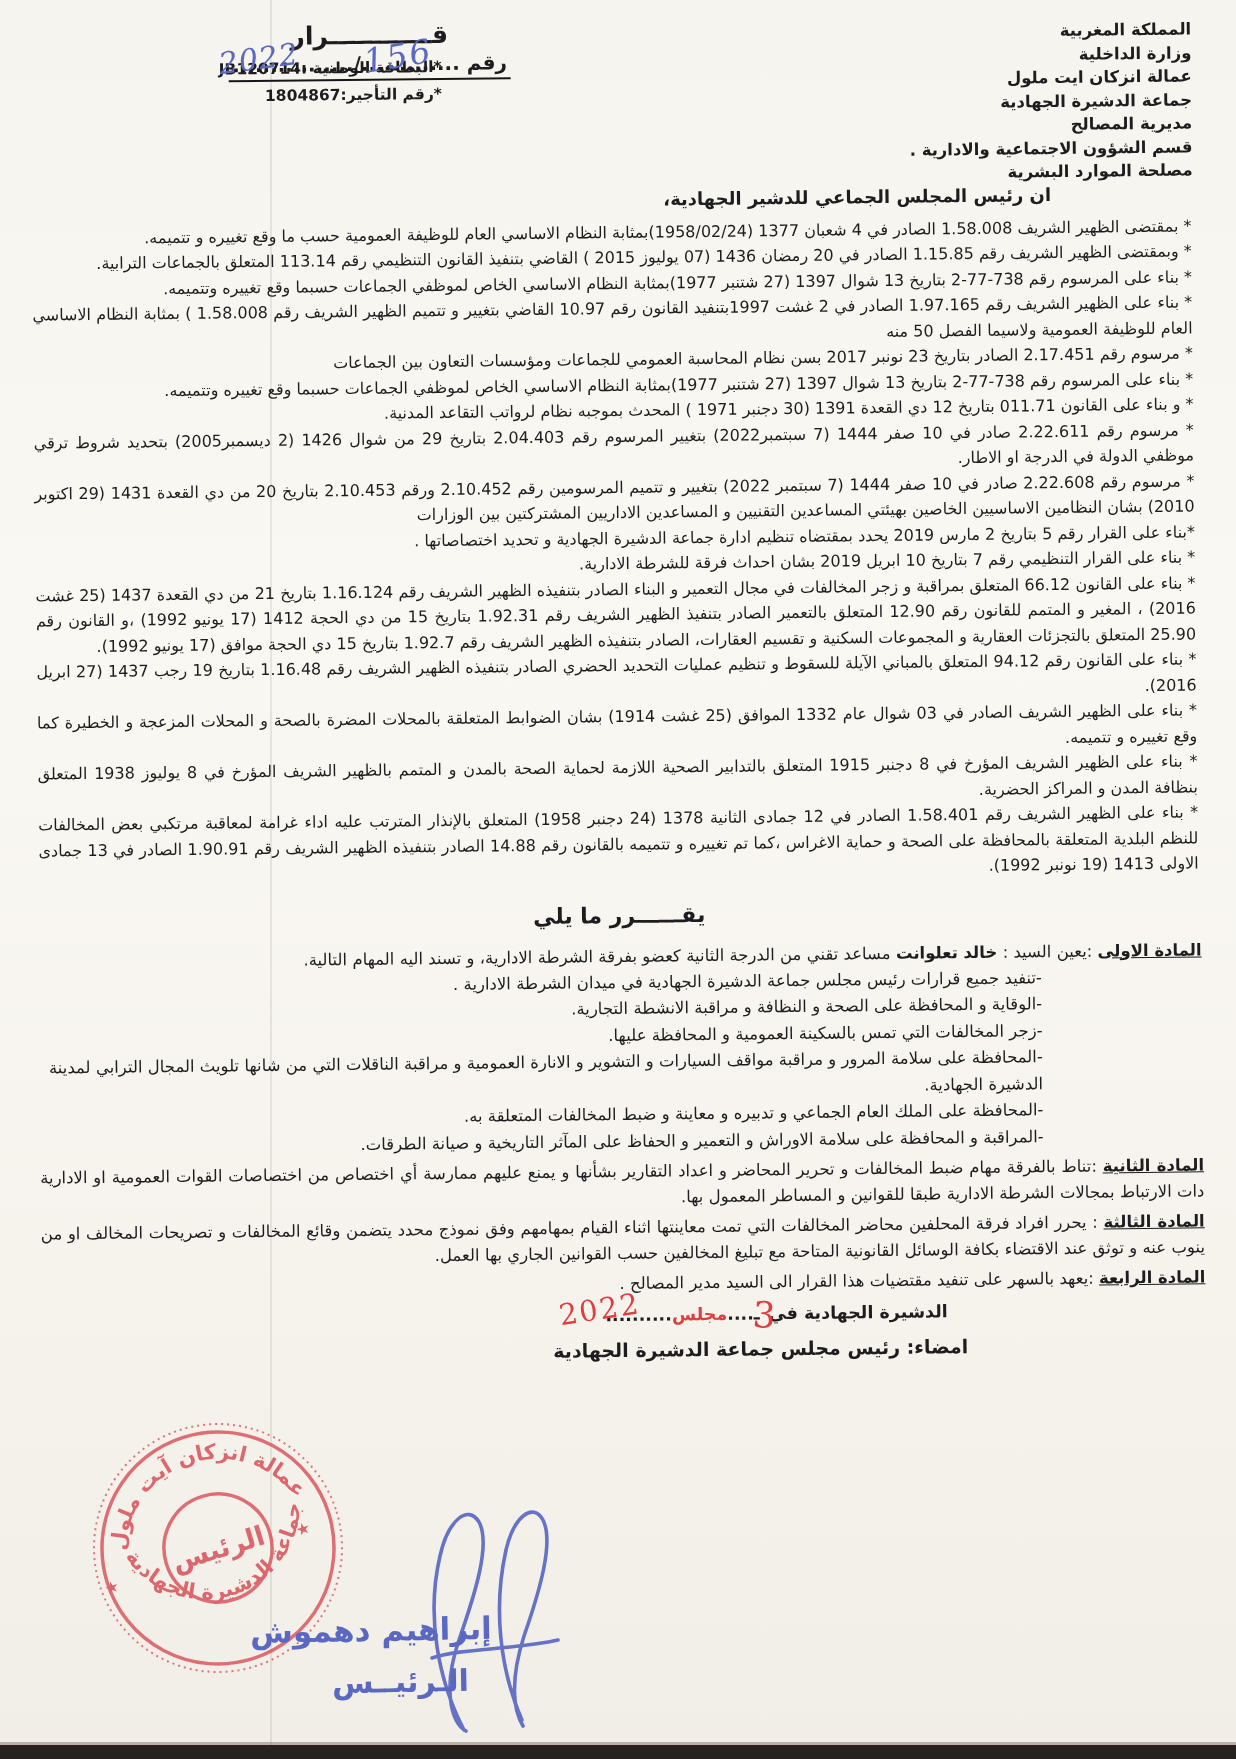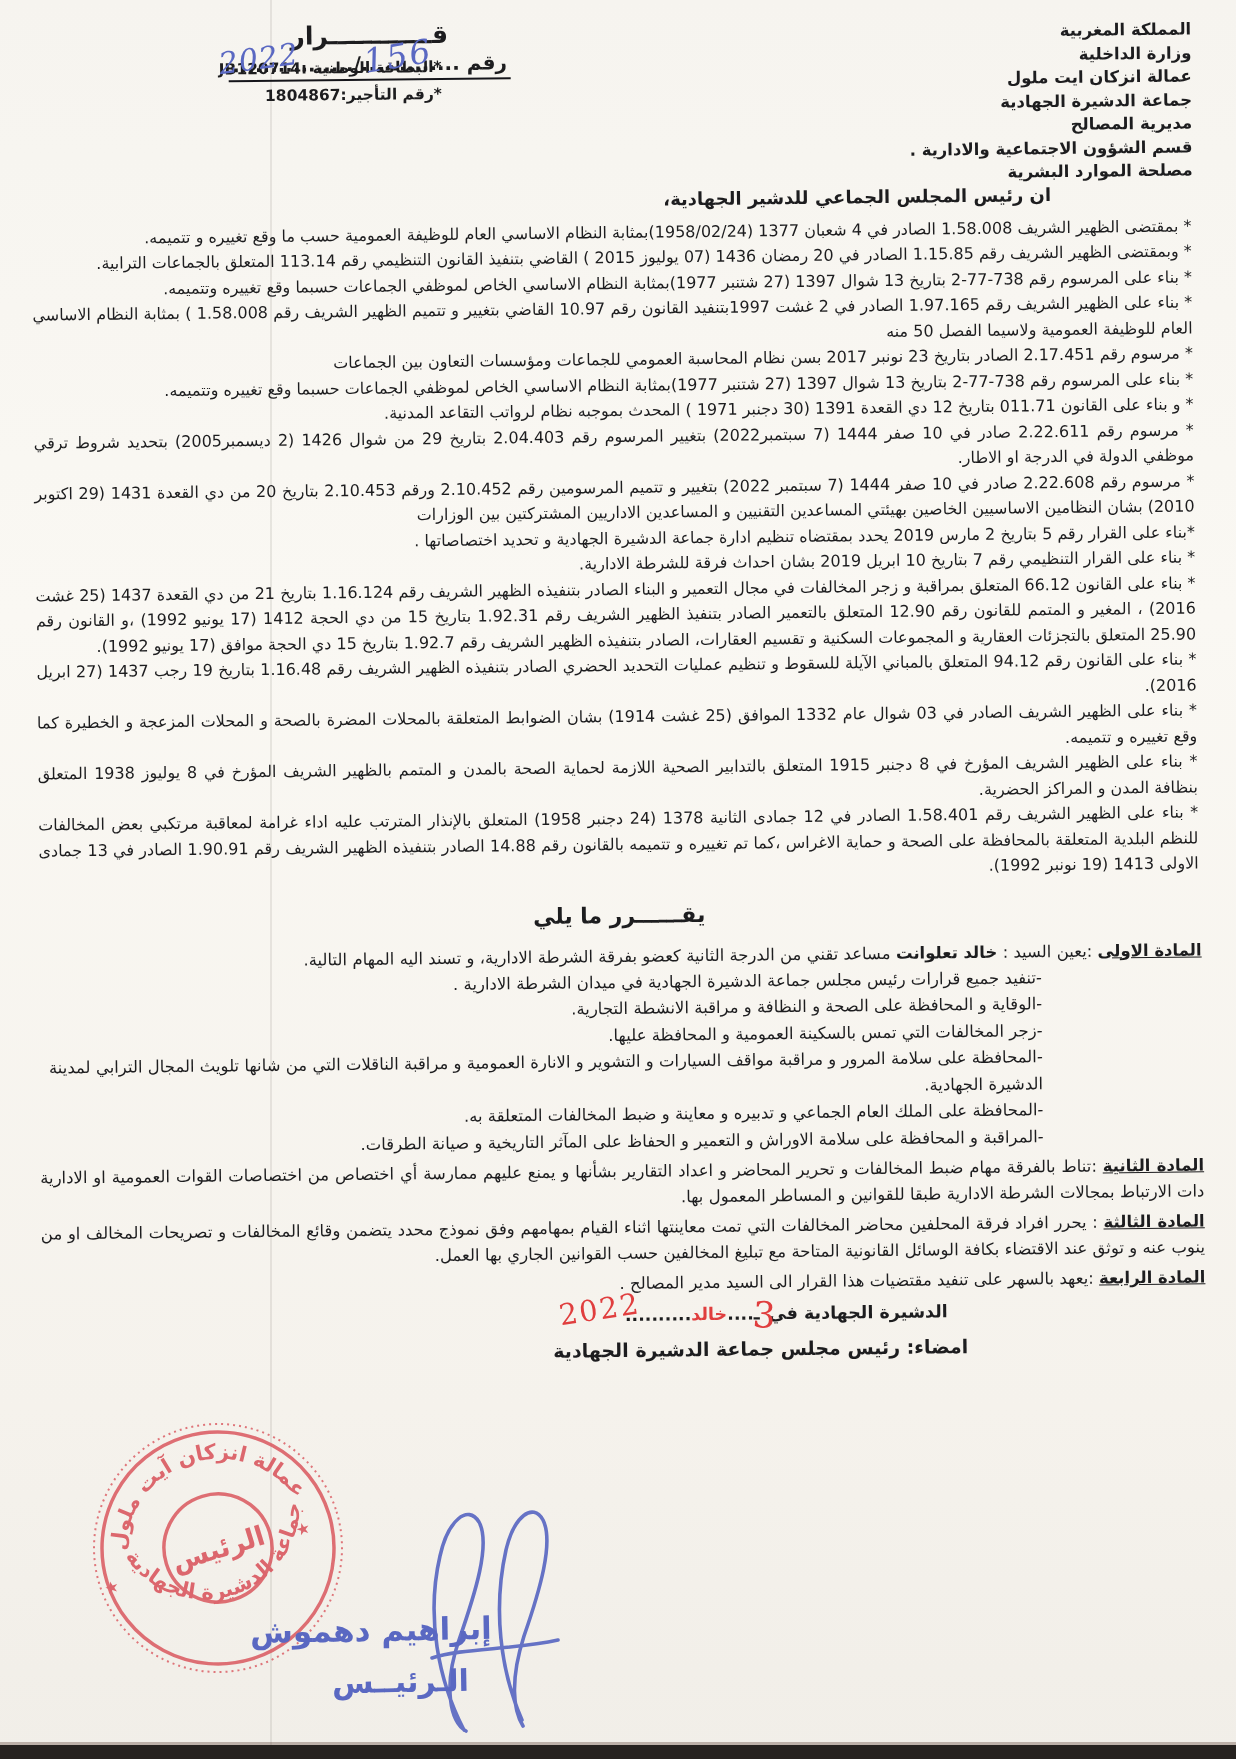--- a/index.html
+++ b/index.html
@@ -138,21 +138,21 @@
 
       <div class="article">
         <span class="art-label">المادة الثالثة</span><span> : يحرر افراد  فرقة المحلفين محاضر المخالفات التي تمت معاينتها اثناء القيام بمهامهم وفق نموذج محدد يتضمن وقائع المخالفات و  تصريحات المخالف او من ينوب عنه و توثق عند الاقتضاء بكافة الوسائل القانونية المتاحة مع تبليغ المخالفين حسب القوانين الجاري بها العمل.</span>
       </div>
 
       <div class="article">
         <span class="art-label">المادة الرابعة</span><span> :يعهد بالسهر على تنفيد مقتضيات هذا القرار الى السيد مدير المصالح .</span>
       </div>
 
       <div class="date-line">
-        <span>الدشيرة الجهادية في</span><span class="hw-day">3</span><span>ـ....</span><span class="red">خالد</span><span>..........</span>
+        <span>الدشيرة الجهادية في</span><span class="hw-day">3</span><span>ـ....</span><span class="red">مجلس</span><span>..........</span>
         <span class="hw-year2">2022</span>
       </div>
 
       <div class="sign-label">امضاء: رئيس مجلس جماعة الدشيرة الجهادية</div>
 
     </div>
   </div>
 
   <svg class="stamp" viewBox="-160 -160 320 320" xmlns="http://www.w3.org/2000/svg">
     <g fill="none" stroke="#d9545c">

